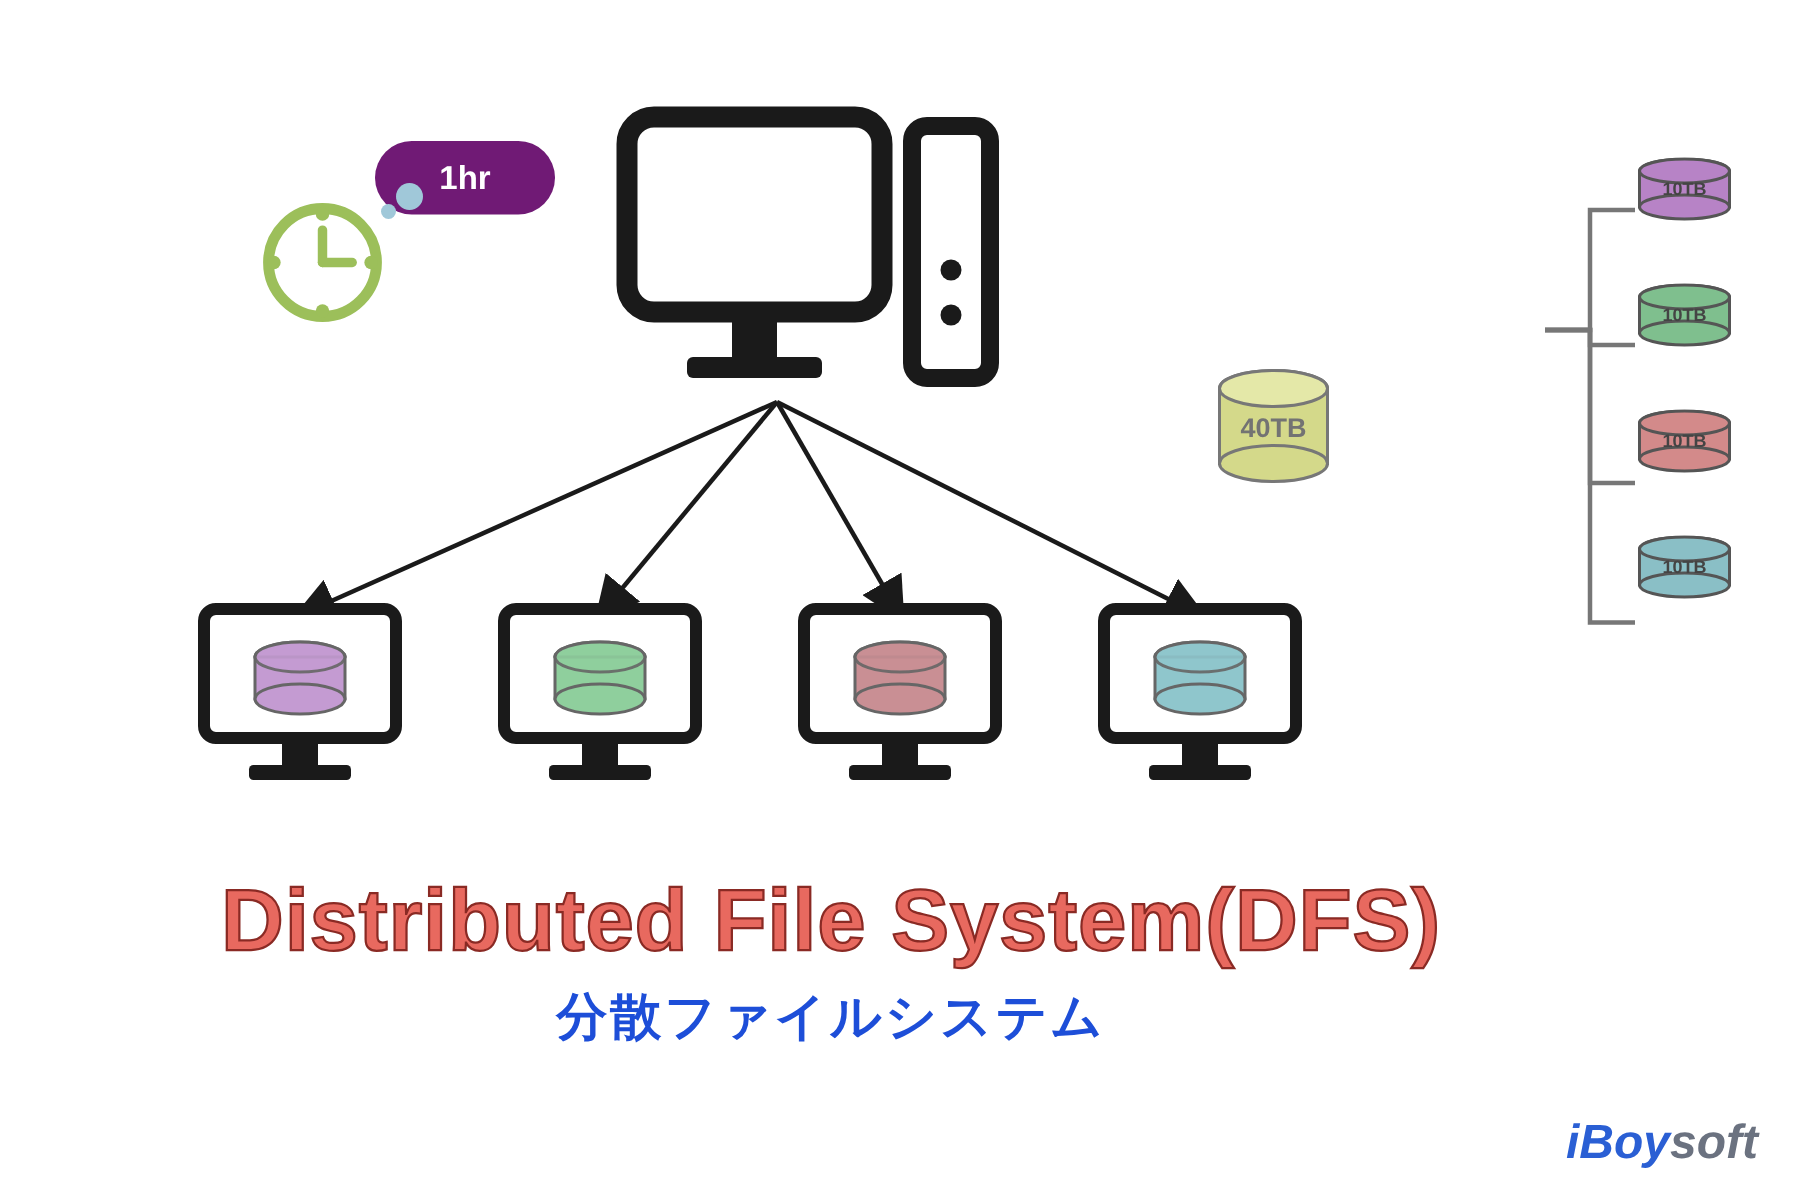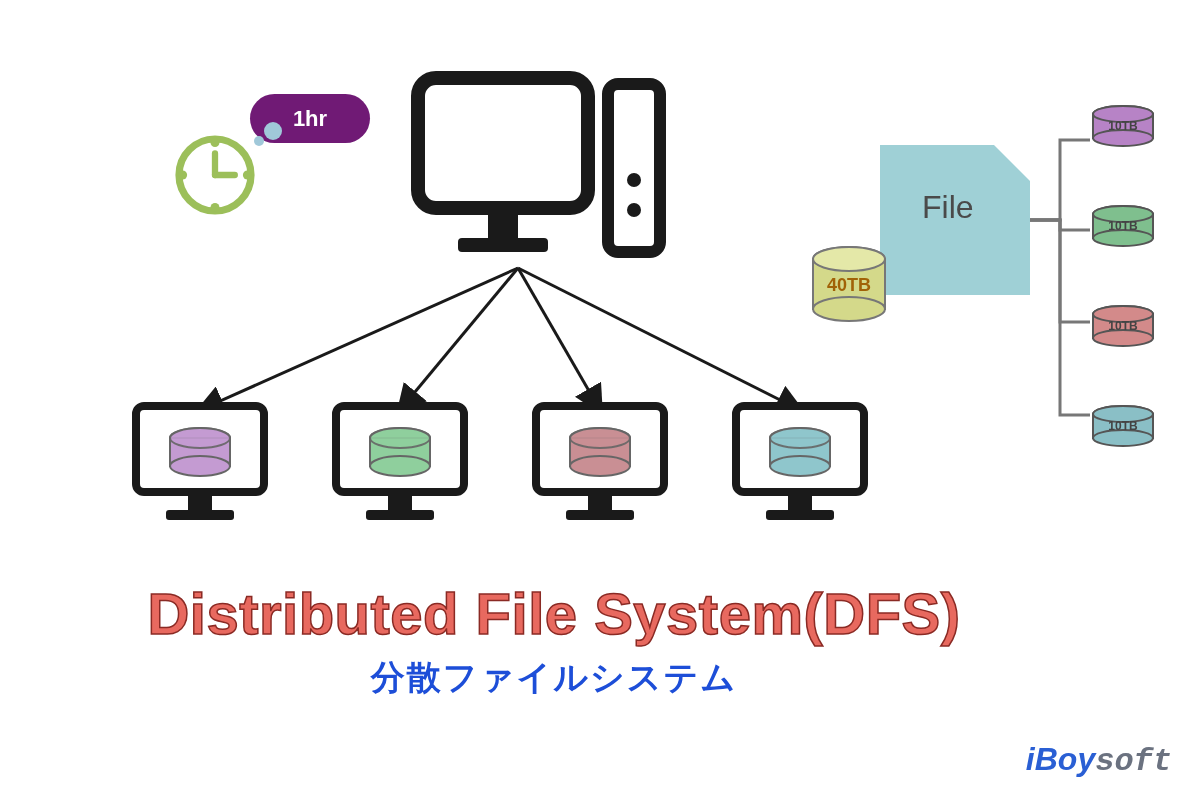--- a/index.html
+++ b/index.html
@@ -88,21 +88,21 @@
     font-size:32px; color:#4a4a4a;
   }
   
   .cyl40 {
     position:absolute; left:810px; top:245px;
     width:78px;
   }
   
   .storage-col {
     position:absolute; left:1090px; top:105px;
-    display:flex; flex-direction:column; gap:56px;
+    display:flex; flex-direction:column; gap:40px;
   }
   .mini-cyl { width:66px; }
   
   .title {
     position:absolute; left:0; width:1108px;
     text-align:center;
   }
   .title-main {
     top:580px;
     font-size:58px; font-weight:800;
@@ -115,21 +115,21 @@
     font-size:34px; font-weight:800;
     color:#1d4ed8;
     letter-spacing:2px;
   }
   
   .brand {
     position:absolute; right:28px; bottom:20px;
     font-size:32px; font-weight:800; font-style:italic;
     color:#2a5fd4;
   }
-  .brand .soft { color:#6b7280; font-style:italic;font-family:Liberation Mono, monospace; }
+  .brand .soft { color:#6b7280; font-style:italic; }
   
   .branch {
     position:absolute; left:1030px; top:130px;
     width:60px; height:310px;
   }
 </style>
 </head>
 <body>
 
 <div class="canvas">
@@ -213,33 +213,29 @@
       <rect x="6" y="6" width="128" height="86" rx="8" fill="#fff" stroke="#1a1a1a" stroke-width="8"></rect>
       <rect x="58" y="94" width="24" height="16" fill="#1a1a1a"></rect>
       <rect x="36" y="110" width="68" height="10" rx="3" fill="#1a1a1a"></rect>
       <ellipse cx="70" cy="38" rx="30" ry="10" fill="#8fc6cc" stroke="#666" stroke-width="2"></ellipse>
       <rect x="40" y="38" width="60" height="28" fill="#8fc6cc" stroke="#666" stroke-width="2"></rect>
       <ellipse cx="70" cy="66" rx="30" ry="10" fill="#8fc6cc" stroke="#666" stroke-width="2"></ellipse>
       <ellipse cx="70" cy="38" rx="30" ry="10" fill="#8fc6cc" stroke="#666" stroke-width="2" opacity="0.9"></ellipse>
     </svg></div>
     </div>
 
-  <div class="file-node">
-    <div class="file-fold"></div>
-    <div class="file-label">File</div>
-  </div>
 
   <div class="cyl40">
     <svg width="78" height="80" viewBox="0 0 78 80">
       <ellipse cx="39" cy="14" rx="36" ry="12" fill="#d4d98a" stroke="#777" stroke-width="2"></ellipse>
       <rect x="3" y="14" width="72" height="50" fill="#d4d98a" stroke="#777" stroke-width="2"></rect>
       <ellipse cx="39" cy="64" rx="36" ry="12" fill="#d4d98a" stroke="#777" stroke-width="2"></ellipse>
       <ellipse cx="39" cy="14" rx="36" ry="12" fill="#e4e8a8" stroke="#777" stroke-width="2"></ellipse>
     </svg>
-    <div style="position:absolute; left:0; top:30px; width:78px; text-align:center; font-size:18px; color:#a16207; font-weight:600;">40TB</div>
+    <div style="position:absolute; left:0; top:30px; width:78px; text-align:center; font-size:18px; color:#737373; font-weight:600;">40TB</div>
   </div>
 
   <svg class="branch" width="60" height="340">
     <path d="M0,90 L30,90 L30,10 L60,10" fill="none" stroke="#777" stroke-width="3"></path>
     <path d="M0,90 L30,90 L30,100 L60,100" fill="none" stroke="#777" stroke-width="3"></path>
     <path d="M0,90 L30,90 L30,192 L60,192" fill="none" stroke="#777" stroke-width="3"></path>
     <path d="M0,90 L30,90 L30,285 L60,285" fill="none" stroke="#777" stroke-width="3"></path>
   </svg>
 
   <div class="storage-col" id="storage-col">

